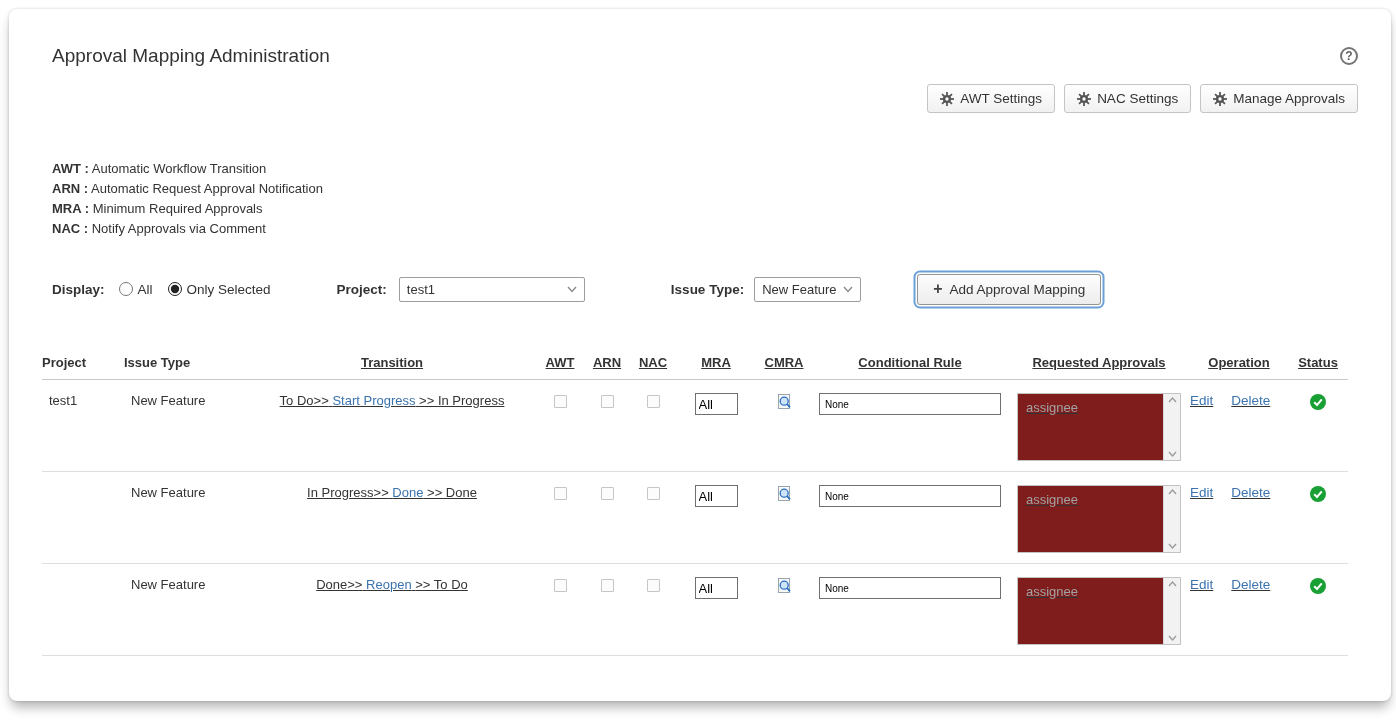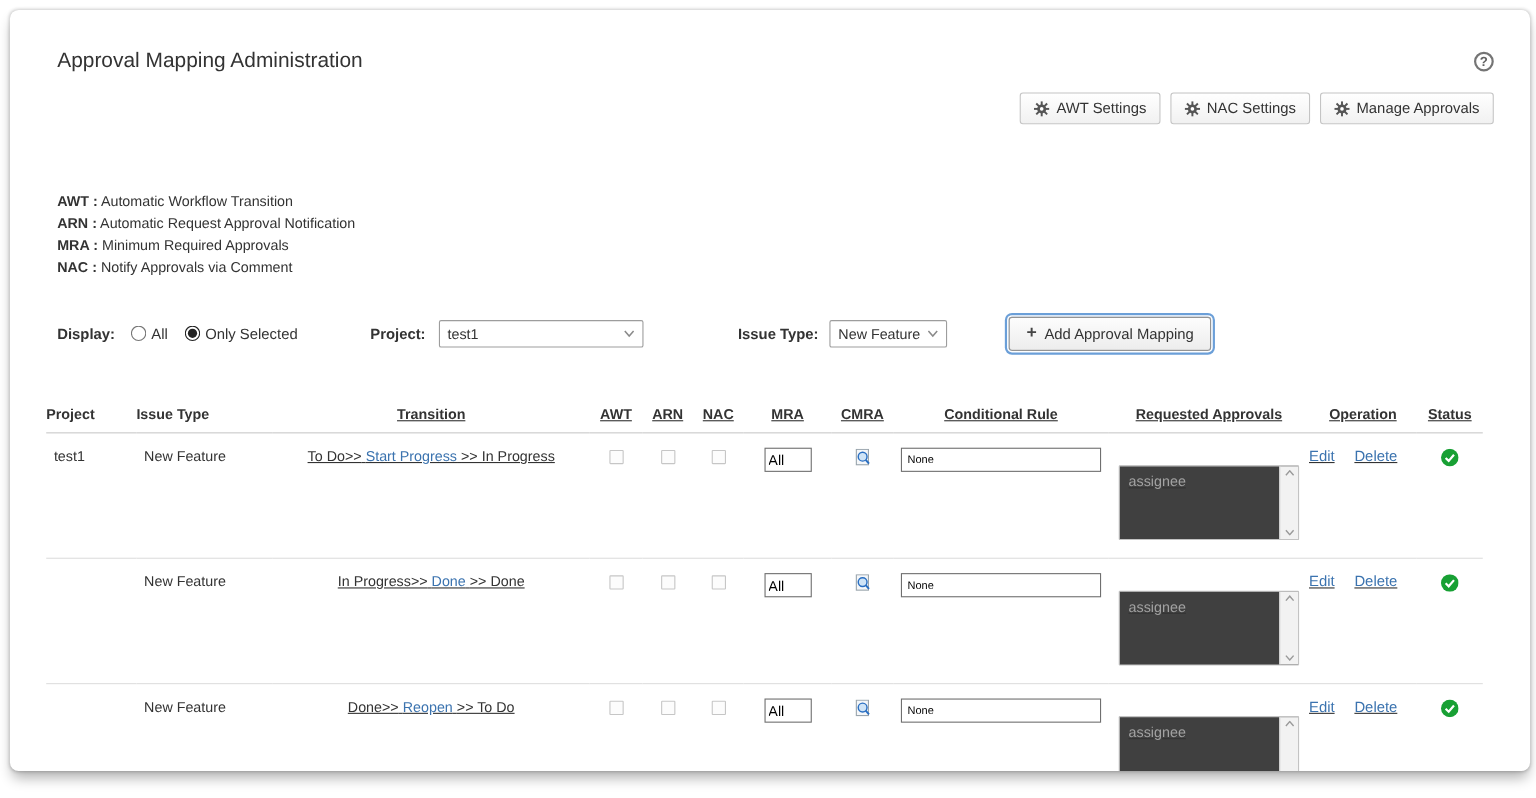--- a/index.html
+++ b/index.html
@@ -24,21 +24,21 @@
   
   .toolbar { display:flex; justify-content:flex-end; gap:9px; margin-top:17px; }
   .tb-btn {
     display:inline-flex; align-items:center; gap:6px; height:29px; padding:0 12px;
     background:linear-gradient(#ffffff,#f1f1f1); border:1px solid #c4c4c4; border-radius:3px;
     font-size:13.5px; color:#333; cursor:pointer; font-family:inherit;
   }
   .gear { display:inline-block; width:14px; height:14px; }
 
   
-  .legend { margin-top:60px; padding-left:10px; font-size:13px; color:#333; }
+  .legend { margin-top:46px; padding-left:10px; font-size:13px; color:#333; }
   .legend-line { line-height:20px; }
   .legend-term { font-weight:bold; }
 
   
   .filters { display:flex; align-items:center; margin-top:34px; padding-left:10px; height:32px; }
   .flabel { font-weight:bold; font-size:13.5px; color:#333; }
   .radio-group { display:flex; align-items:center; margin-left:14px; gap:5px; font-size:13.5px; color:#333; }
   .radio-group input { width:14px; height:14px; accent-color:#222; margin-left:10px; cursor:pointer; }
   .radio-group input:first-child { margin-left:0; }
   .sel {
@@ -67,22 +67,22 @@
   td { vertical-align:top; padding-top:13px; height:92px; border-bottom:1px solid #dedede; }
   td.link-cell a, a.op { color:#3b73af; text-decoration:none; cursor:pointer; }
   .cb {
     appearance:none; -webkit-appearance:none; width:13px; height:13px;
     border:1px solid #c6c6c6; background:#fcfcfc; border-radius:1px; margin-top:2px; cursor:pointer;
   }
   .mra-input { width:43px; height:22px; border:1px solid #6f6f6f; border-radius:0; font-size:13px; padding:1px 3px; font-family:inherit; color:#000; }
   .rule-input { width:182px; height:22px; border:1px solid #6f6f6f; border-radius:0; font-size:10px; padding:1px 5px; font-family:inherit; color:#000; }
   .cmra-btn { display:inline-block; margin-top:1px; cursor:pointer; }
   .fake-ta {
-    position:relative; width:164px; height:68px; margin:16px auto; text-align:left;
-    background:#404040; border:1px solid #c3c3c3; color:#a2a2a2; font-size:13px; border-radius:1px;
+    position:relative; width:164px; height:68px; margin:0 auto; text-align:left;
+    background:#7f1d1d; border:1px solid #c3c3c3; color:#a2a2a2; font-size:13px; border-radius:1px;
   }
   .ta-text { display:block; padding:6px 8px; }
   .ta-scroll {
     position:absolute; top:0; right:0; bottom:0; width:17px;
     background:#f2f2f2; border-left:1px solid #d9d9d9;
     display:flex; flex-direction:column; justify-content:space-between; align-items:center; padding:3px 0;
   }
   .op-links { display:flex; gap:18px; font-size:13.5px; }
   .status-ok { display:inline-block; margin-top:1px; }
 </style>

